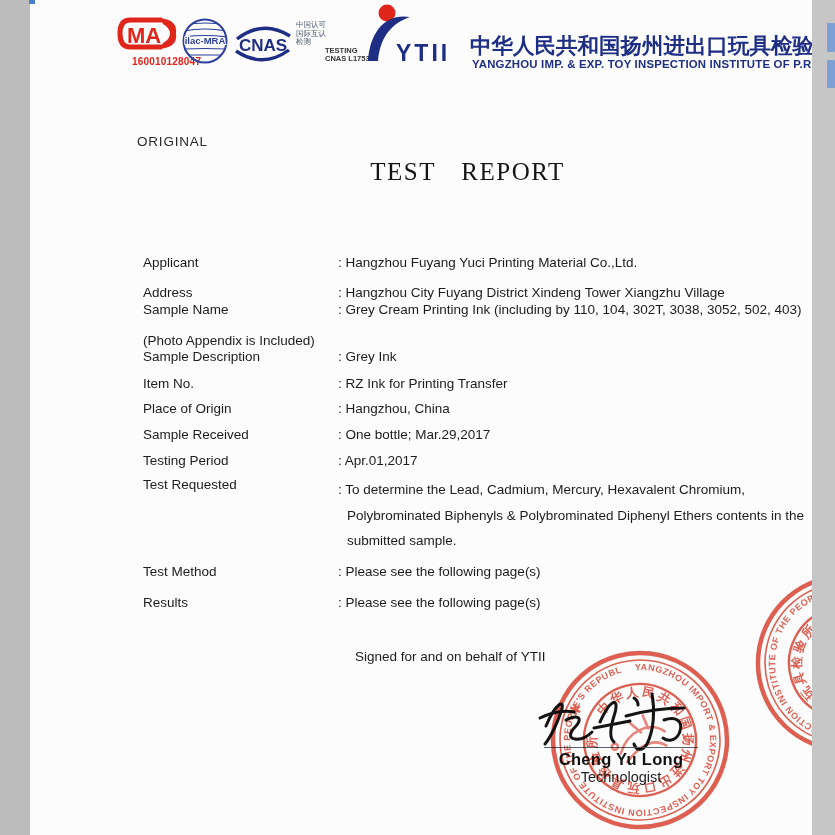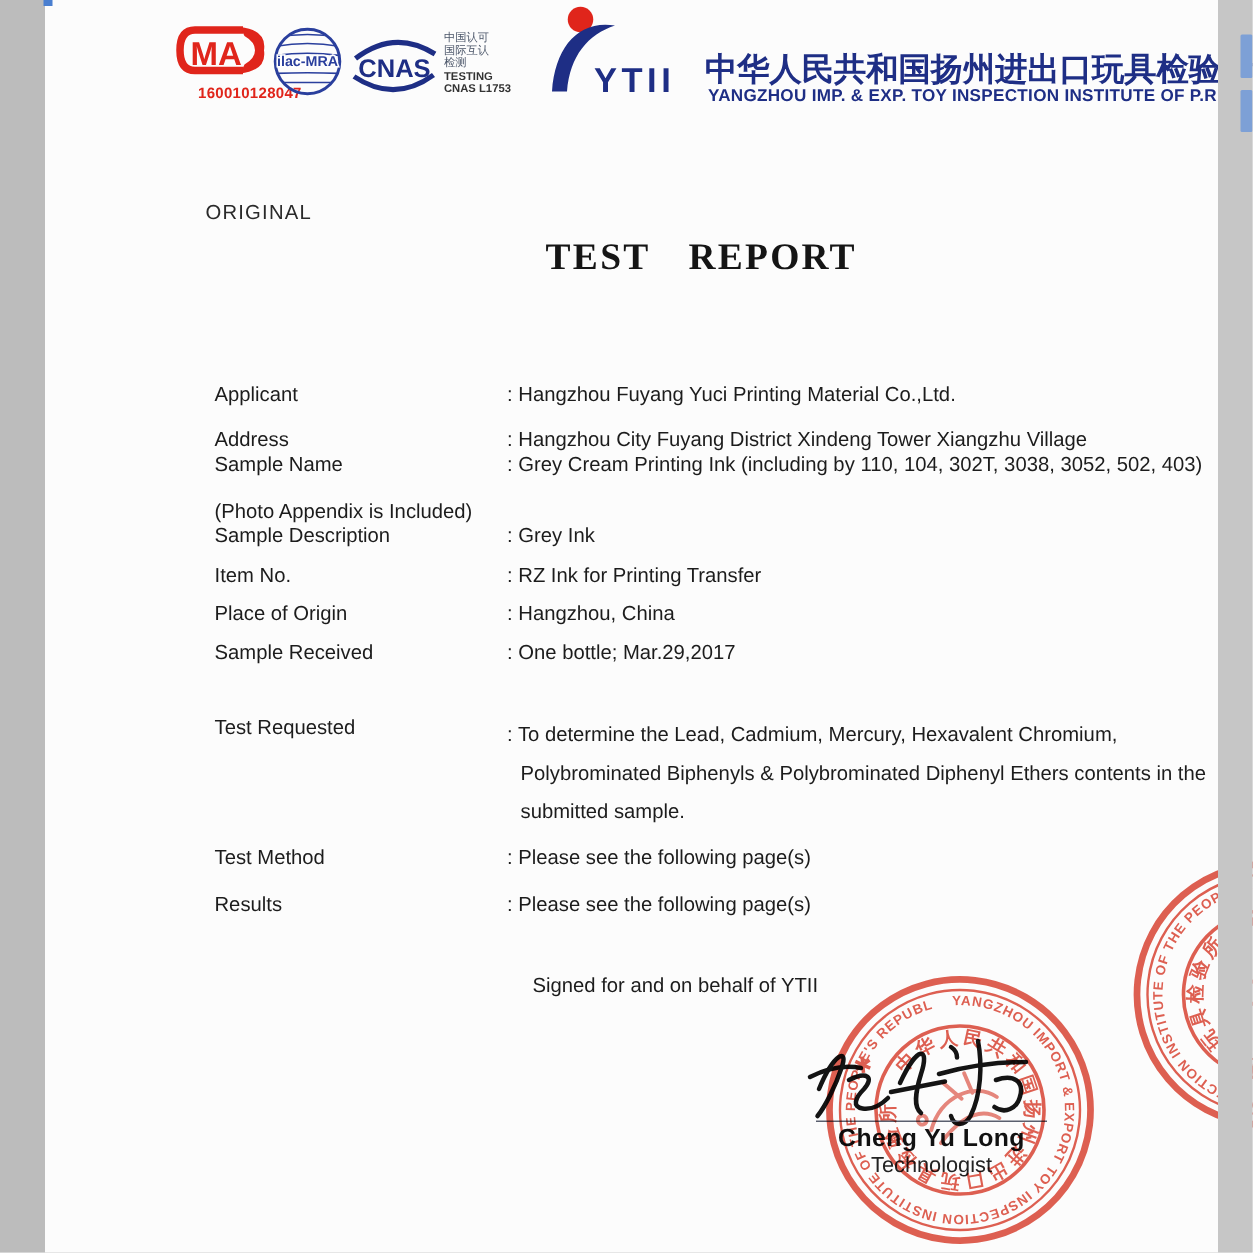--- a/index.html
+++ b/index.html
@@ -20,30 +20,30 @@
   .scroll-bar.b1{top:23px;height:29px;}
   .scroll-bar.b2{top:60px;height:28px;}
   .artifact-blue{position:absolute;left:29px;top:0;width:6px;height:4px;background:#4a7fd0;z-index:45;}
 
   
   .cma{position:absolute;left:86px;top:17px;width:80px;}
   .cma-num{color:#e0251b;font-size:10px;font-weight:bold;letter-spacing:.2px;margin-top:-1px;margin-left:16px;}
   .ilac{position:absolute;left:151px;top:17px;}
   .cnas{position:absolute;left:203px;top:25px;}
   .cert{position:absolute;left:266px;top:21px;font-size:7.5px;line-height:8.5px;color:#4a5568;}
-  .cert .b{font-weight:bold;color:#333;}
+  .cert .b{font-weight:bold;color:#333;margin-left:29px;}
   .ytii-mark{position:absolute;left:336px;top:3px;}
   .ytii-word{position:absolute;left:366px;top:40px;color:#1e2e85;font-weight:bold;font-size:23px;letter-spacing:3px;}
   .inst-cn{position:absolute;left:440px;top:31px;width:350px;color:#1e2e85;font-weight:bold;font-size:21.5px;white-space:nowrap;}
   .inst-en{position:absolute;left:442px;top:58px;color:#1e2e85;font-weight:bold;font-size:11.4px;letter-spacing:.2px;white-space:nowrap;}
 
   
   .original{position:absolute;left:107px;top:134px;font-size:13.5px;letter-spacing:.8px;color:#2a2a2a;}
   .title{position:absolute;left:330px;top:158px;width:215px;text-align:center;
-         font-family:"Liberation Serif",serif;font-weight:bold;font-size:25px;
+         font-family:"Liberation Serif",serif;font-weight:normal;font-size:25px;
          letter-spacing:1.5px;word-spacing:18px;color:#151515;}
   .meta{position:absolute;left:595px;top:195px;font-size:13.5px;color:#1c1c1c;line-height:15px;}
   .meta-lbl{display:inline-block;width:58px;}
   .row{position:absolute;left:113px;font-size:13.5px;color:#1c1c1c;white-space:nowrap;}
   .lbl{display:inline-block;width:195px;}
   .val{white-space:nowrap;}
   .lbl2{position:absolute;left:113px;font-size:13.5px;color:#1c1c1c;}
   .r0{top:255px}.r1{top:285px}.r2{top:302px}.r2b{top:333px}.r3{top:349px}
   .r4{top:376px}.r5{top:401px}.r6{top:427px}.r7{top:453px}.r8{top:477px}
   .r9{top:564px}.r10{top:595px}
@@ -144,20 +144,23 @@
   </div>
   <div class="row r5">
     <span class="lbl">Place of Origin</span><span class="val">: Hangzhou, China</span>
   </div>
   <div class="row r4">
     <span class="lbl">Item No.</span><span class="val">: RZ Ink for Printing Transfer</span>
   </div>
   <div class="row r6">
     <span class="lbl">Sample Received</span><span class="val">: One bottle; Mar.29,2017</span>
   </div>
+  <div class="row r7">
+    <span class="lbl">Testing Period</span><span class="val">: Apr.01,2017</span>
+  </div>
   <div class="row r8">
     <span class="lbl">Test Requested</span>
     <div class="valblock">
       <div>: To determine the Lead, Cadmium, Mercury, Hexavalent Chromium,</div>
       <div class="ind">Polybrominated Biphenyls &amp; Polybrominated Diphenyl Ethers contents in the</div>
       <div class="ind">submitted sample.</div>
     </div>
   </div>
   <div class="row r9">
     <span class="lbl">Test Method</span><span class="val">: Please see the following page(s)</span>

